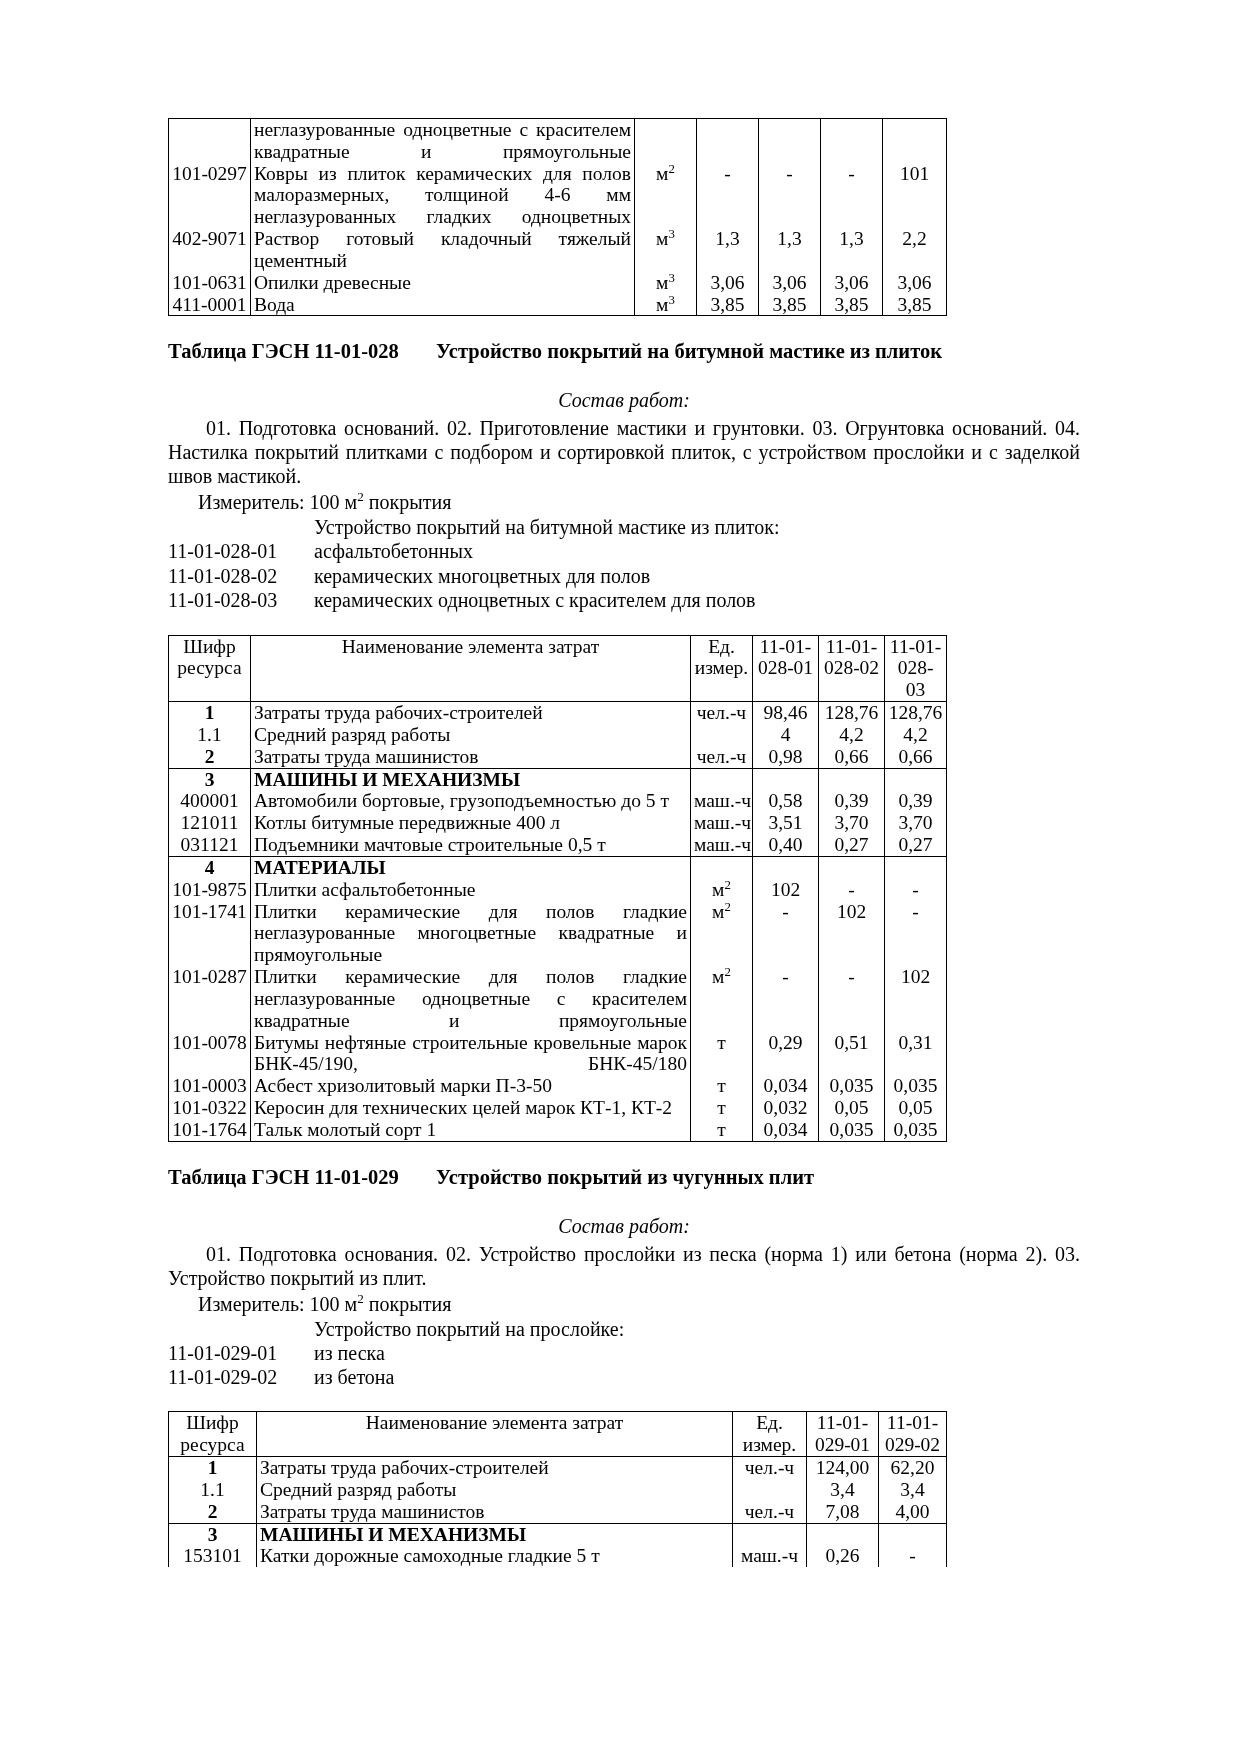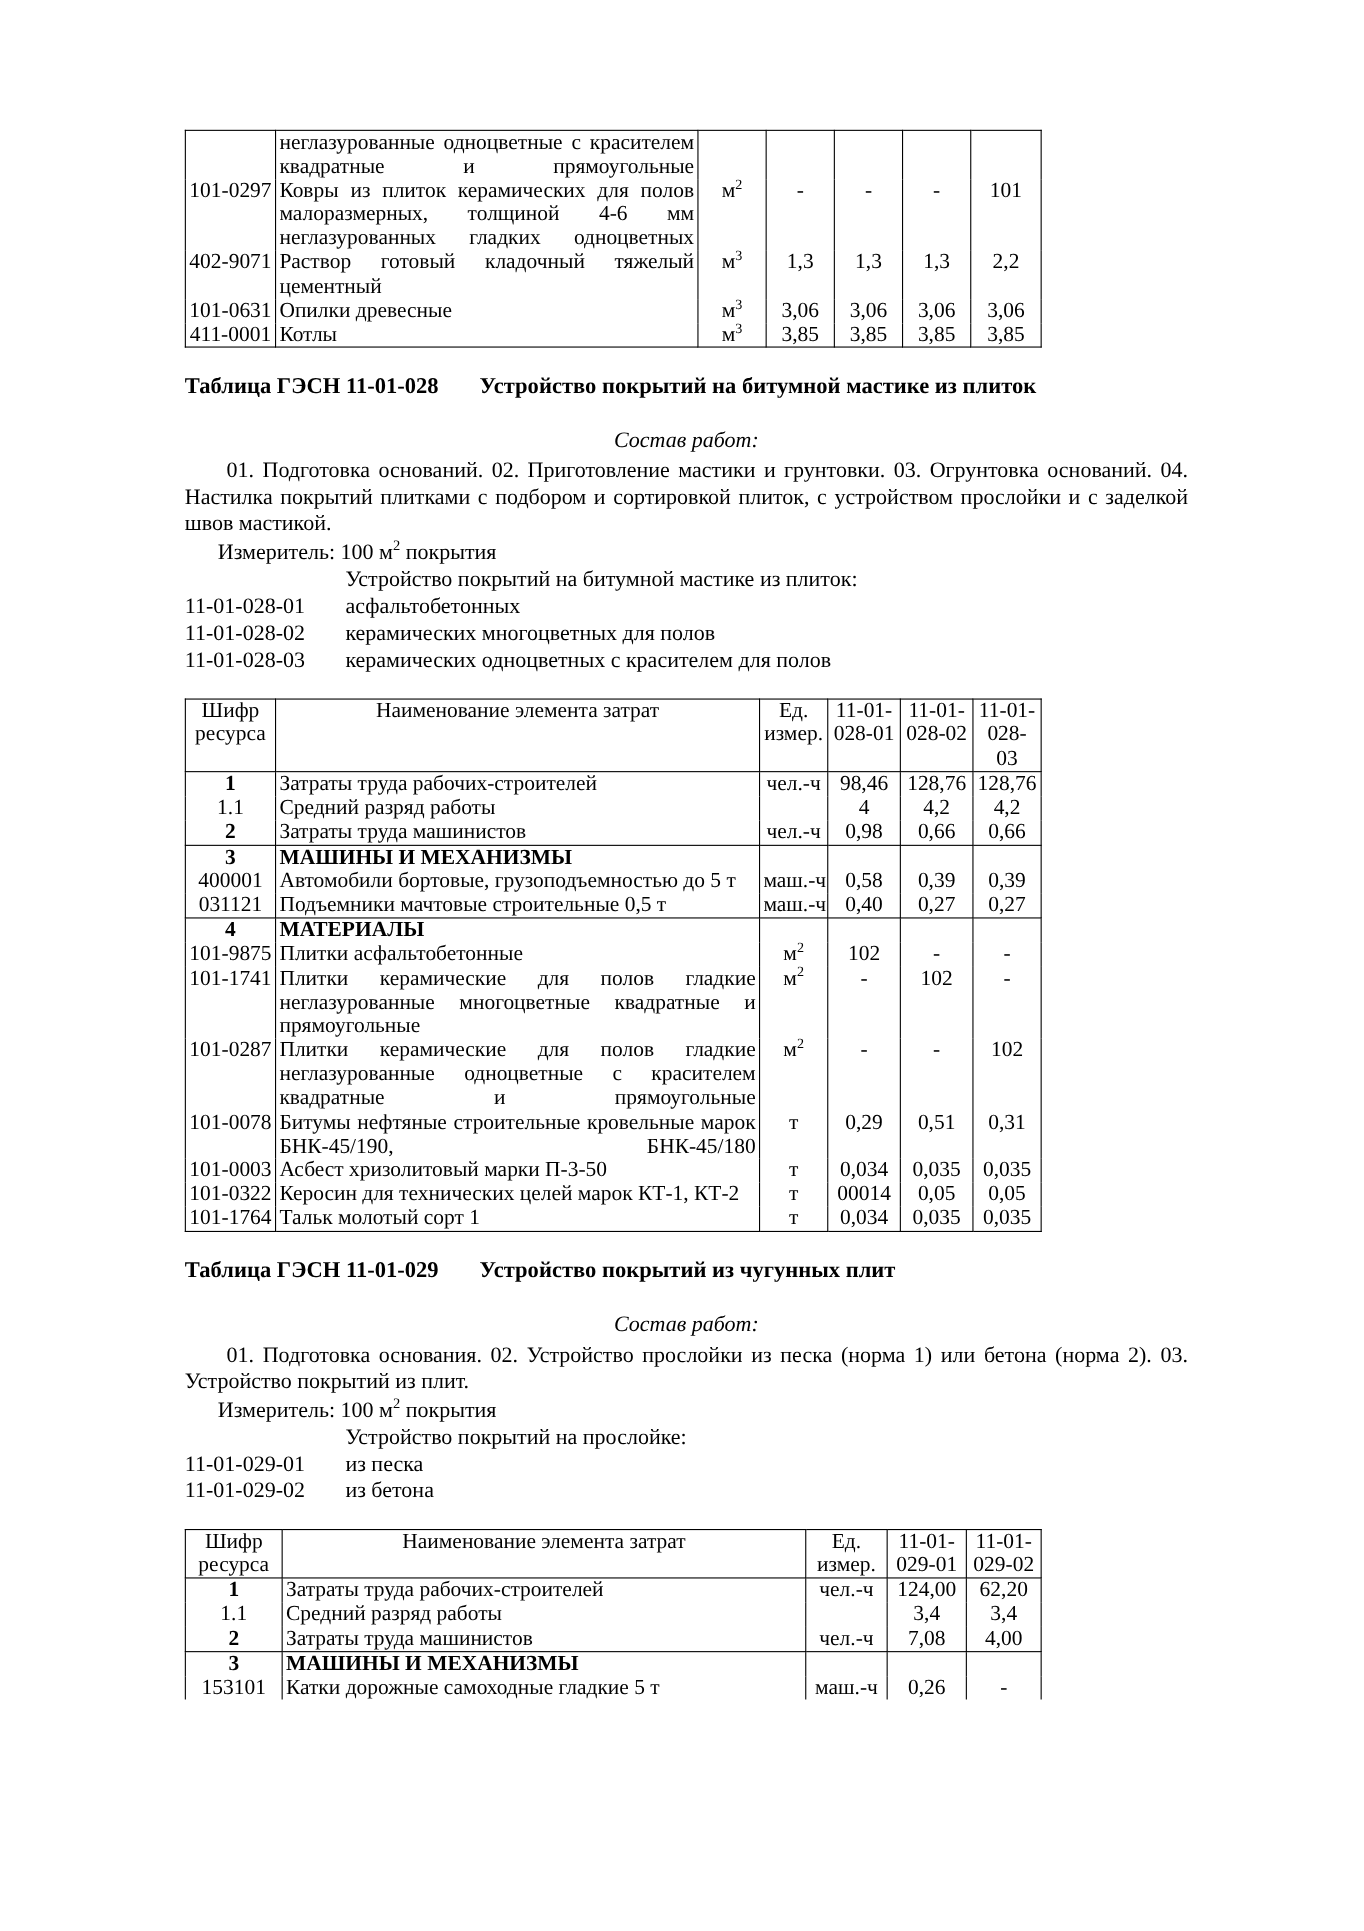--- a/index.html
+++ b/index.html
@@ -142,21 +142,21 @@
         <td class="c-code">101-0631</td>
         <td class="c-name">Опилки древесные</td>
         <td class="c-unit"><span>м</span><span class="sup">3</span></td>
         <td class="c-val">3,06</td>
         <td class="c-val">3,06</td>
         <td class="c-val">3,06</td>
         <td class="c-val">3,06</td>
       </tr>
       <tr>
         <td class="c-code">411-0001</td>
-        <td class="c-name">Котлы</td>
+        <td class="c-name">Вода</td>
         <td class="c-unit"><span>м</span><span class="sup">3</span></td>
         <td class="c-val">3,85</td>
         <td class="c-val">3,85</td>
         <td class="c-val">3,85</td>
         <td class="c-val">3,85</td>
       </tr>
     </tbody>
   </table>
 
   <div class="tbl-title">
@@ -235,20 +235,28 @@
         <td class="c-val"></td>
       </tr>
       <tr>
         <td class="c-code">400001</td>
         <td class="c-name">Автомобили бортовые, грузоподъемностью до 5 т</td>
         <td class="c-unit">маш.-ч</td>
         <td class="c-val">0,58</td>
         <td class="c-val">0,39</td>
         <td class="c-val">0,39</td>
       </tr>
+      <tr>
+        <td class="c-code">121011</td>
+        <td class="c-name">Котлы битумные передвижные 400 л</td>
+        <td class="c-unit">маш.-ч</td>
+        <td class="c-val">3,51</td>
+        <td class="c-val">3,70</td>
+        <td class="c-val">3,70</td>
+      </tr>
       <tr class="botline">
         <td class="c-code">031121</td>
         <td class="c-name">Подъемники мачтовые строительные 0,5 т</td>
         <td class="c-unit">маш.-ч</td>
         <td class="c-val">0,40</td>
         <td class="c-val">0,27</td>
         <td class="c-val">0,27</td>
       </tr>
 
       <tr>
@@ -296,21 +304,21 @@
         <td class="c-name">Асбест хризолитовый марки П-3-50</td>
         <td class="c-unit">т</td>
         <td class="c-val">0,034</td>
         <td class="c-val">0,035</td>
         <td class="c-val">0,035</td>
       </tr>
       <tr>
         <td class="c-code">101-0322</td>
         <td class="c-name">Керосин для технических целей марок КТ-1, КТ-2</td>
         <td class="c-unit">т</td>
-        <td class="c-val">00014</td>
+        <td class="c-val">0,032</td>
         <td class="c-val">0,05</td>
         <td class="c-val">0,05</td>
       </tr>
       <tr>
         <td class="c-code">101-1764</td>
         <td class="c-name">Тальк молотый сорт 1</td>
         <td class="c-unit">т</td>
         <td class="c-val">0,034</td>
         <td class="c-val">0,035</td>
         <td class="c-val">0,035</td>

